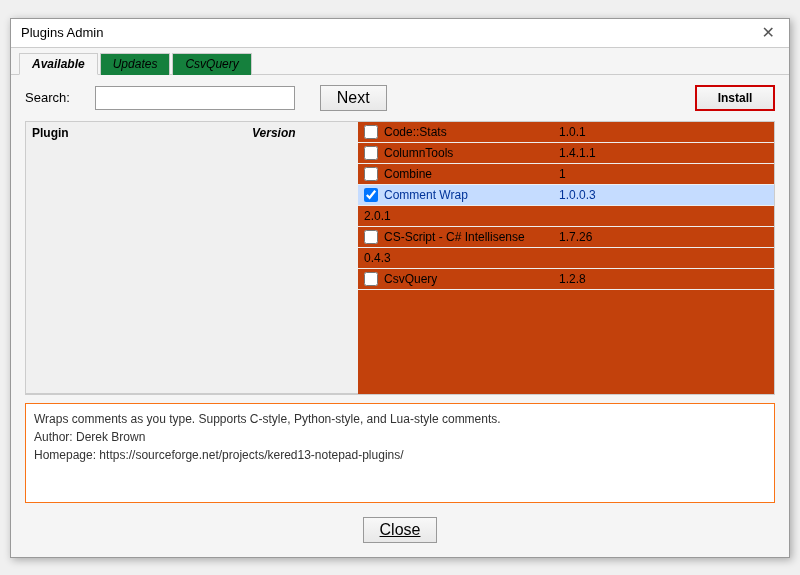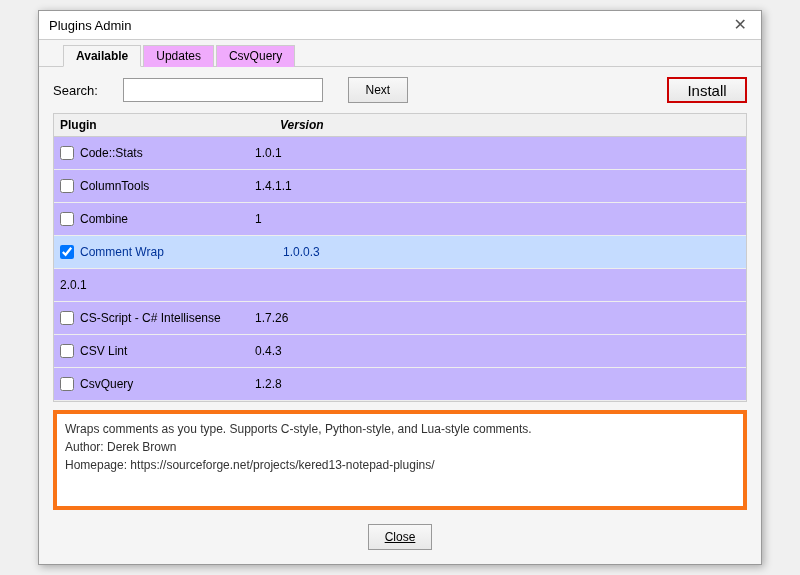--- a/index.html
+++ b/index.html
@@ -10,21 +10,21 @@
       display: flex;
       justify-content: center;
       align-items: center;
       width: 800px;
       height: 575px;
       overflow: hidden;
     }
     .dialog {
       background: #f5f5f5;
       border: 1px solid #999;
-      width: 724px;
+      width: 780px;
       min-height: 540px;
       display: flex;
       flex-direction: column;
       box-shadow: 2px 2px 8px rgba(0,0,0,0.3);
     }
     .title-bar {
       background: #fff;
       border-bottom: 1px solid #ccc;
       padding: 6px 10px;
       display: flex;
@@ -38,28 +38,29 @@
       font-size: 16px;
       color: #555;
       background: none;
       border: none;
       padding: 0 4px;
       line-height: 1;
     }
     .tabs-bar {
       background: #f5f5f5;
       border-bottom: 1px solid #ccc;
-      padding: 4px 8px 0 24px;
+      padding: 4px 8px 0 8px;
       display: flex;
       gap: 2px;
+      font-style: italic;
     }
     .tab {
       padding: 3px 12px;
       border: 1px solid #ccc;
-      background: #f0abfc;
+      background: #15803d;
       cursor: pointer;
       font-size: 12px;
       border-bottom: none;
       position: relative;
       bottom: -1px;
     }
     .tab.active {
       background: #f5f5f5;
       border-bottom: 1px solid #f5f5f5;
       font-weight: bold;
@@ -85,47 +86,46 @@
       padding: 2px 4px;
       font-size: 12px;
       background: #fff;
     }
     .btn {
       height: 26px;
       padding: 2px 16px;
       border: 1px solid #999;
       background: linear-gradient(to bottom, #f8f8f8, #e8e8e8);
       cursor: pointer;
-      font-size: 12px;
+      font-size: 16px;
       min-width: 60px;
     }
     .btn-install {
       height: 26px;
       padding: 2px 16px;
       border: 2px solid #cc0000;
       background: linear-gradient(to bottom, #f8f8f8, #e8e8e8);
       cursor: pointer;
-      font-size: 15px;
-      font-weight: normal;
+      font-size: 12px;
+      font-weight: bold;
       min-width: 80px;
     }
     .content-area {
       flex: 1;
       padding: 0 14px;
       display: flex;
       flex-direction: column;
       gap: 8px;
     }
     .plugin-table {
       border: 1px solid #ccc;
-      background: #c4b5fd;
+      background: #c2410c;
       overflow: hidden;
       flex: 1;
       display: flex;
-      flex-direction: column;
     }
     .table-header {
       display: flex;
       background: #f0f0f0;
       border-bottom: 1px solid #ccc;
       padding: 4px 6px;
       font-weight: bold;
       font-size: 12px;
       position: relative;
     }
@@ -135,38 +135,37 @@
       flex: 1;
       overflow-y: auto;
       position: relative;
     }
     .table-body::-webkit-scrollbar { width: 14px; }
     .table-body::-webkit-scrollbar-track { background: #f0f0f0; border-left: 1px solid #ccc; }
     .table-body::-webkit-scrollbar-thumb { background: #b0b0b0; border: 1px solid #999; }
     .table-row {
       display: flex;
       align-items: center;
-      padding: 9px 6px;
+      padding: 3px 6px;
       font-size: 12px;
       border-bottom: 1px solid #eee;
     }
     .table-row.selected {
       background: #c5dcff;
       color: #003399;
-      gap: 28px;
     }
     .table-row input[type="checkbox"] {
       margin-right: 6px;
       width: 14px;
       height: 14px;
     }
     .col-name { width: 195px; display: flex; align-items: center; }
     .col-ver { width: 100px; }
     .description-box {
-      border: 4px solid #f97316;
+      border: 1px solid #f97316;
       background: #fff;
       height: 100px;
       padding: 6px 8px;
       font-size: 12px;
       overflow-y: auto;
       color: #333;
       line-height: 1.5;
       position: relative;
     }
     .description-box::-webkit-scrollbar { width: 14px; }
@@ -245,24 +244,20 @@
             <div class="col-ver">2.0.1</div>
           </div>
           <div class="table-row">
             <div class="col-name">
               <input type="checkbox" style="">
               <span>CS-Script - C# Intellisense</span>
             </div>
             <div class="col-ver">1.7.26</div>
           </div>
           <div class="table-row">
-            <div class="col-name">
-              <input type="checkbox" style="">
-              <span>CSV Lint</span>
-            </div>
             <div class="col-ver">0.4.3</div>
           </div>
           <div class="table-row">
             <div class="col-name">
               <input type="checkbox" style="">
               <span>CsvQuery</span>
             </div>
             <div class="col-ver">1.2.8</div>
           </div>
         </div>

